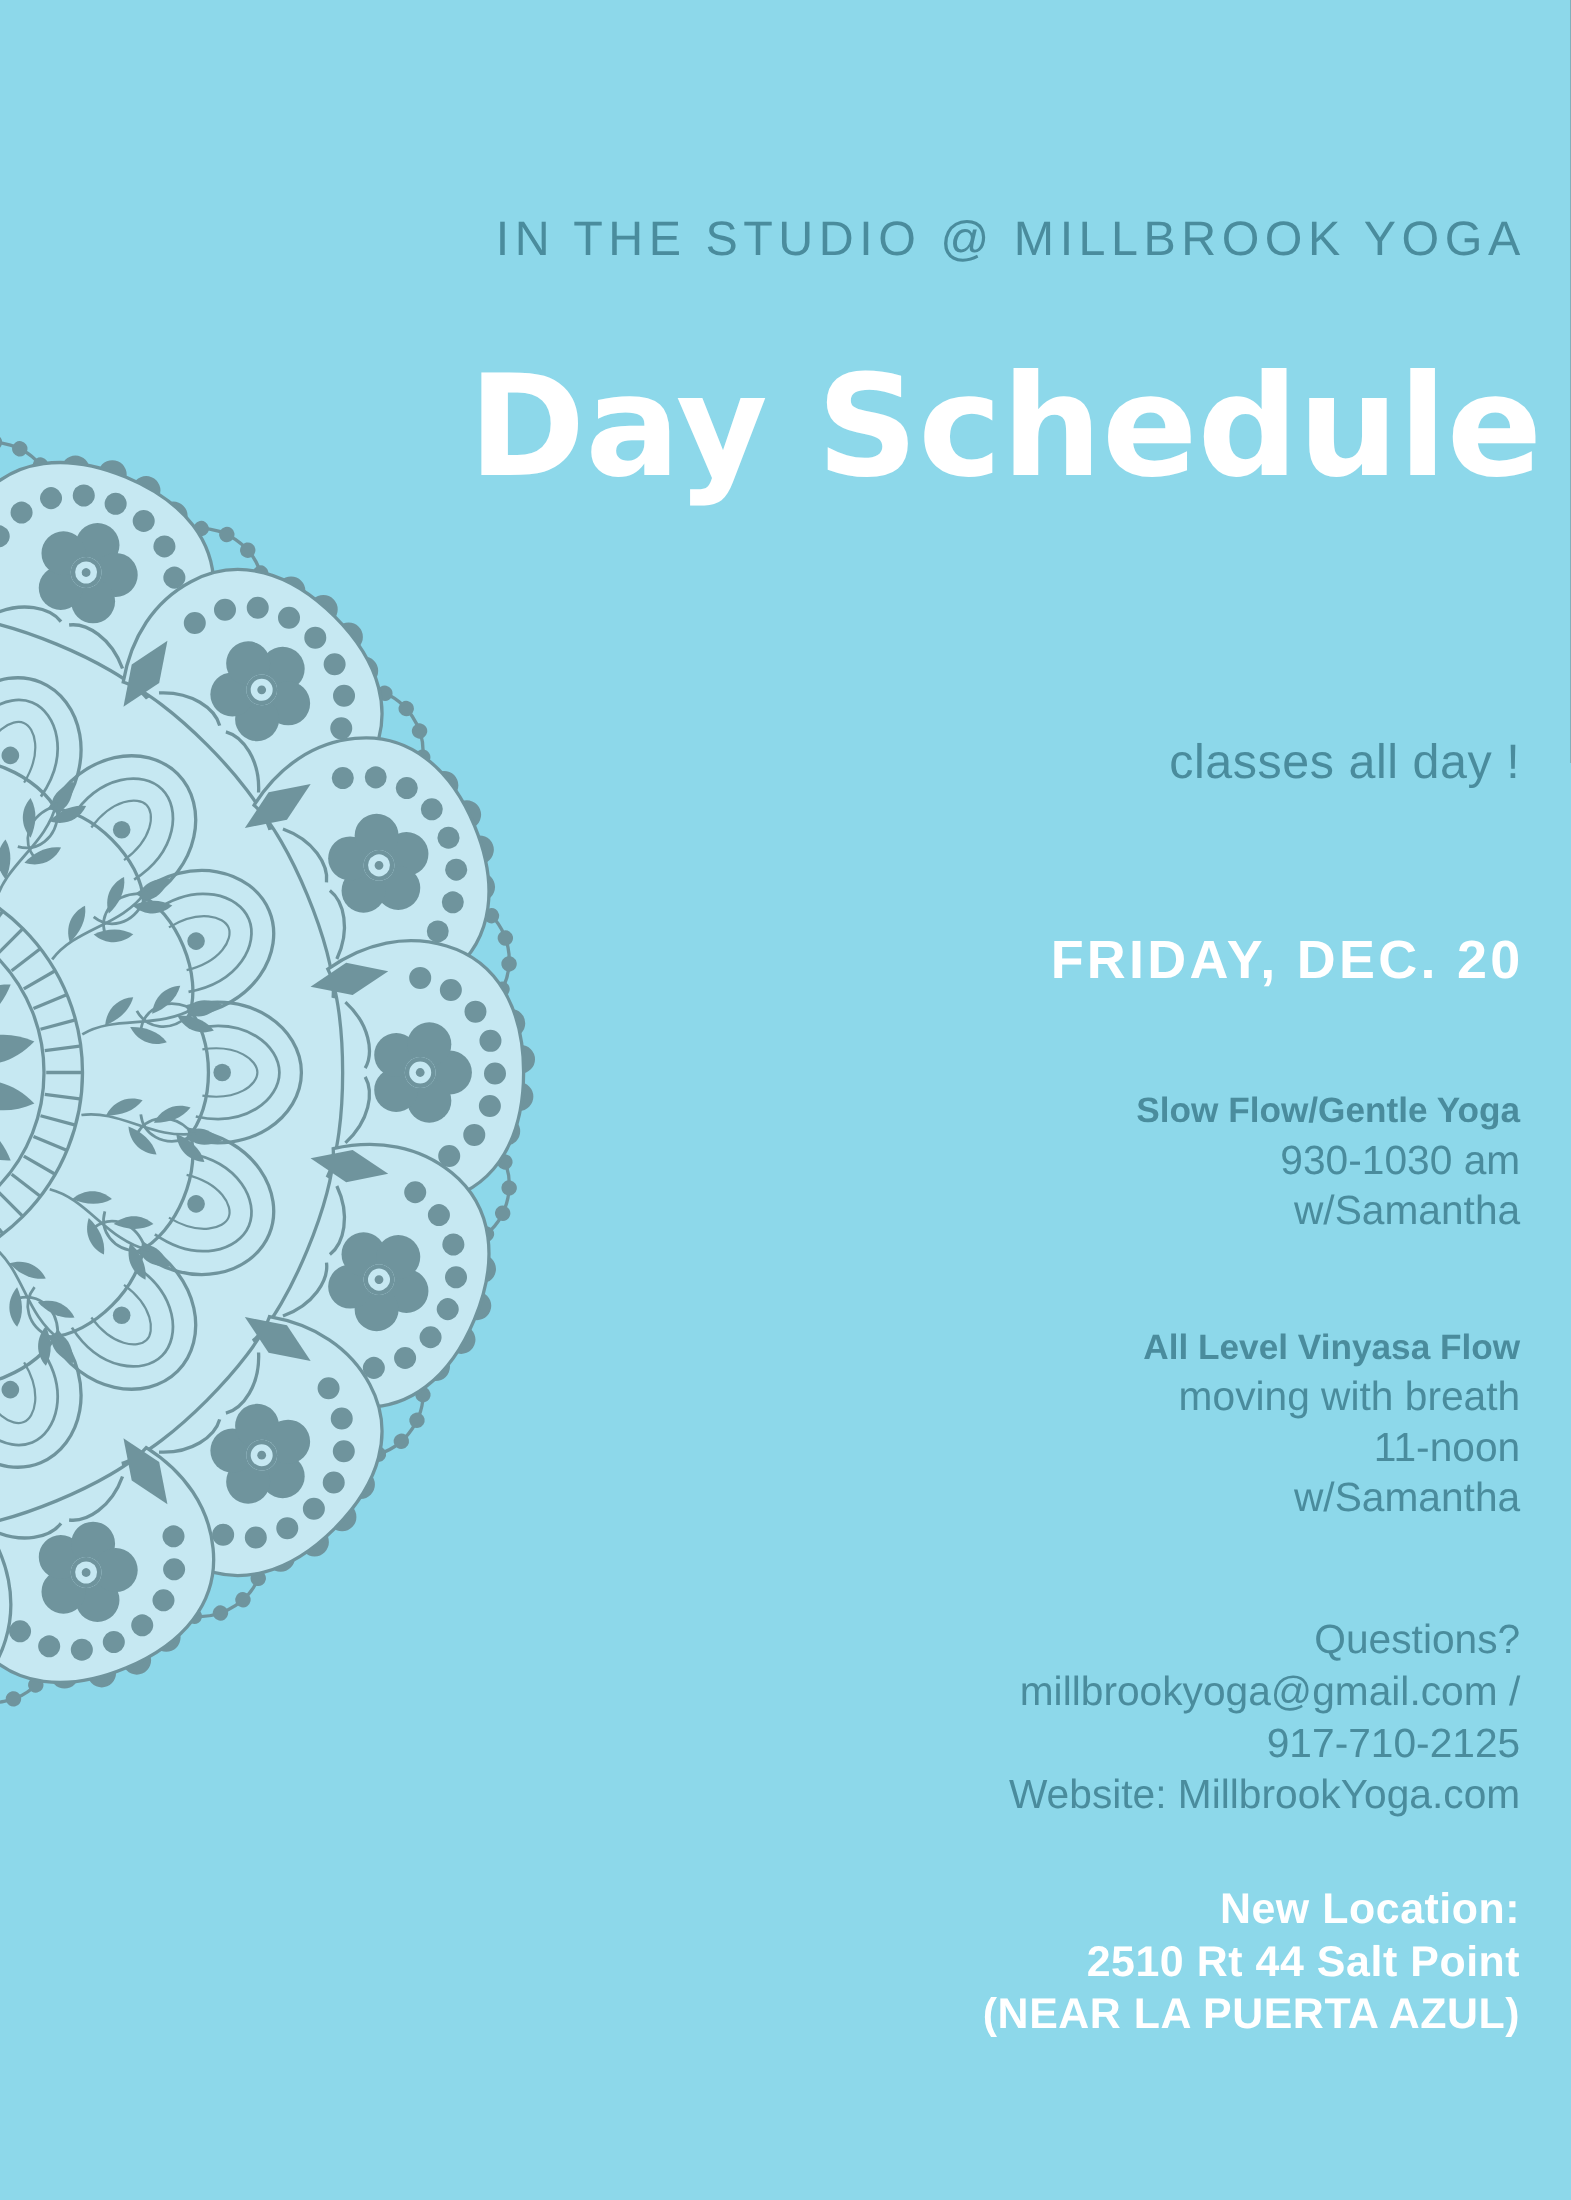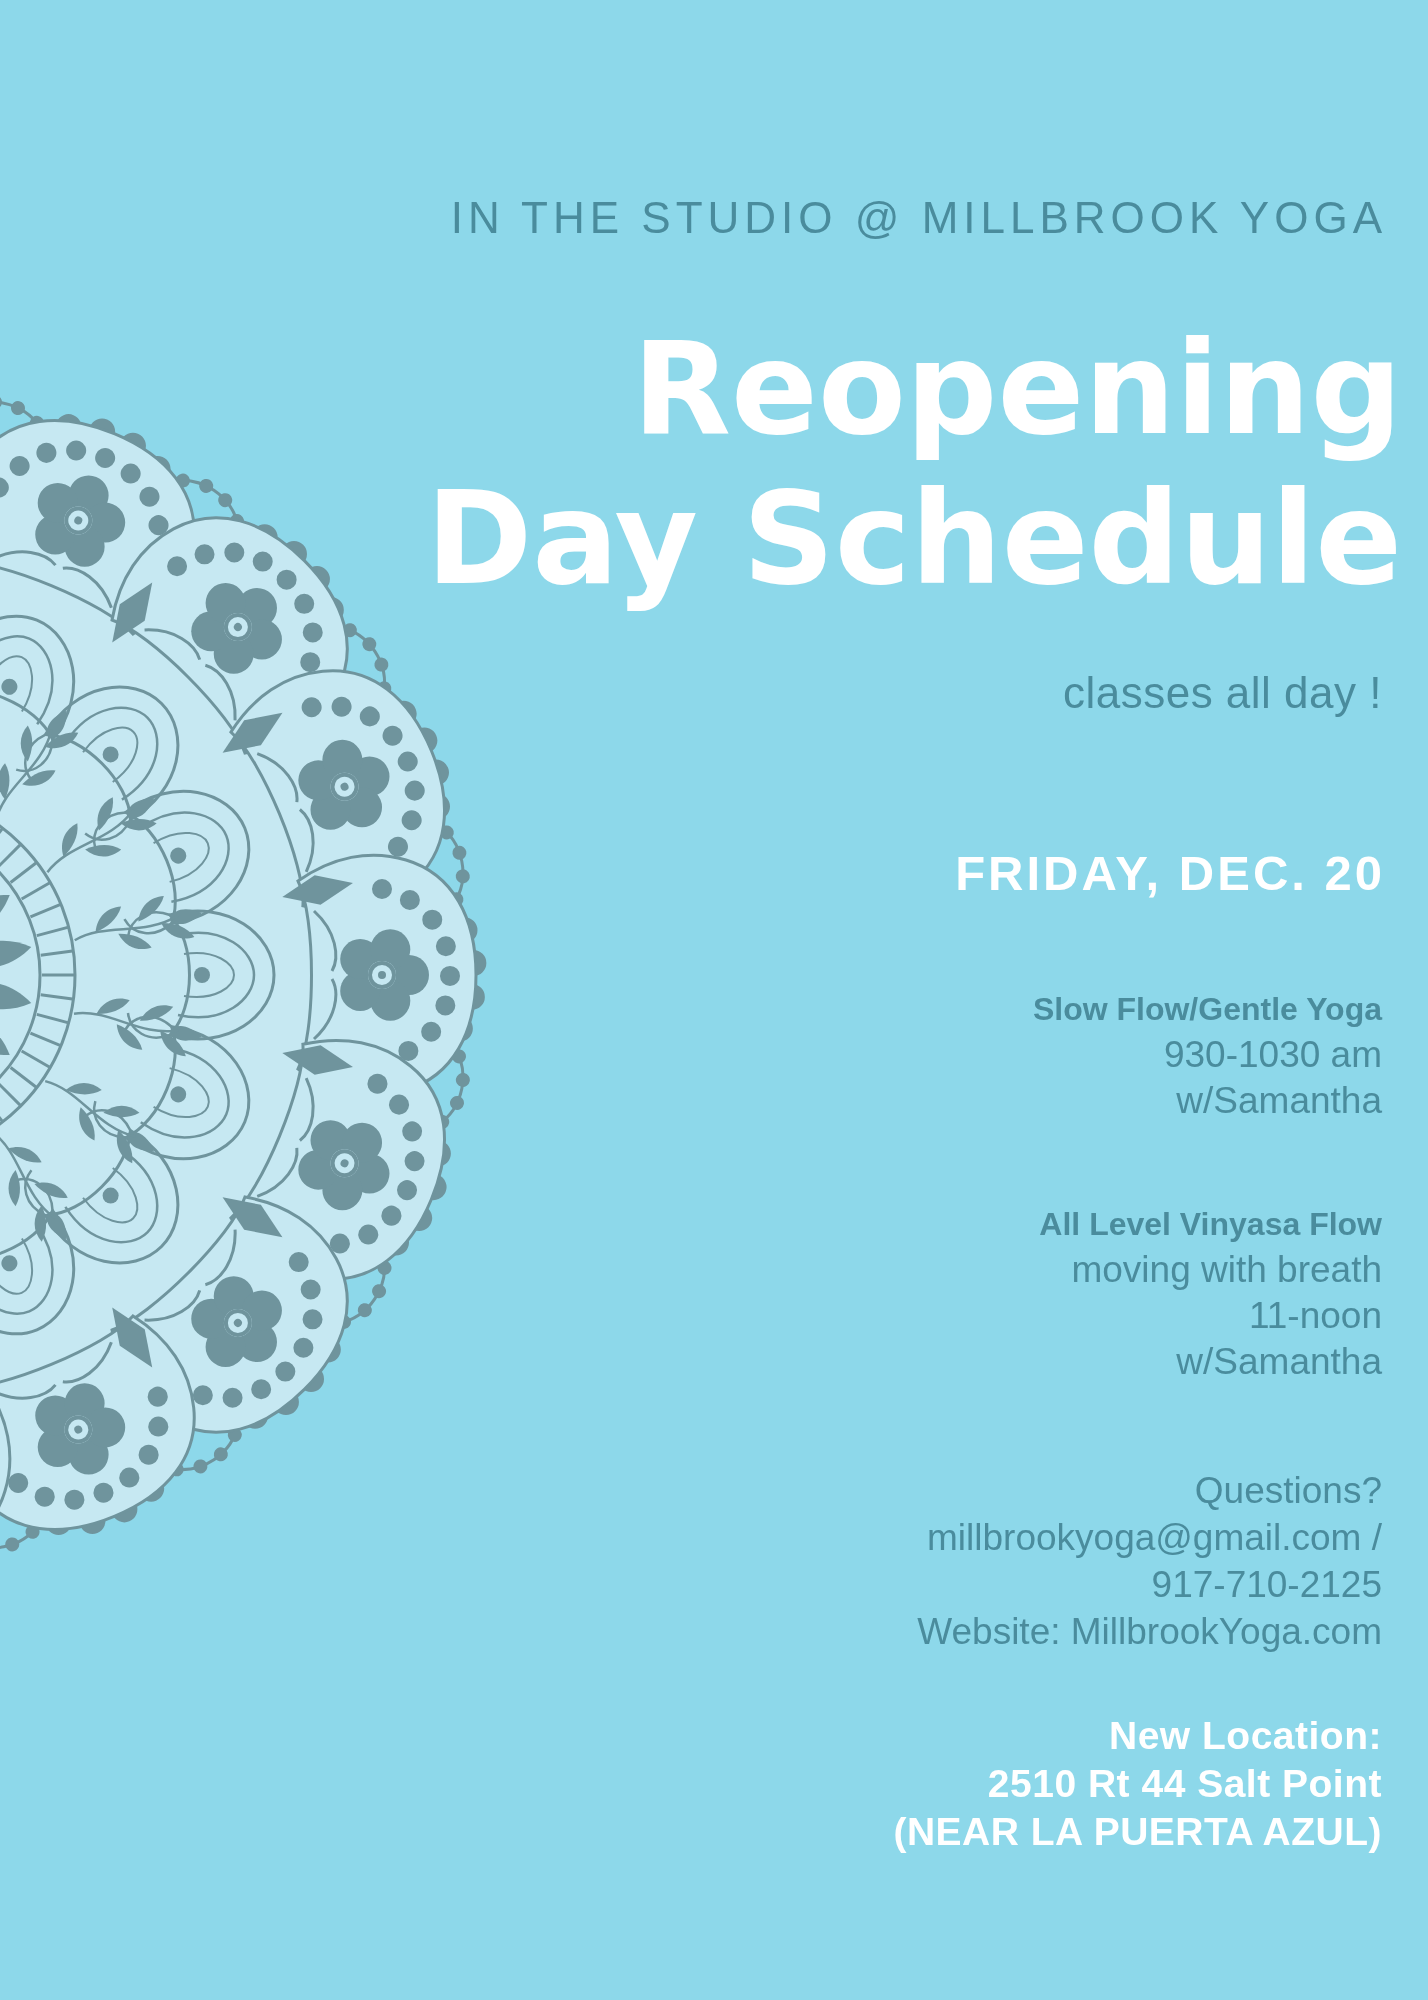--- a/index.html
+++ b/index.html
@@ -297,21 +297,20 @@
         <use href="#m-leaf" xlink:href="#m-leaf" transform="rotate(292.5)"></use>
         <use href="#m-leaf" xlink:href="#m-leaf" transform="rotate(315)"></use>
         <use href="#m-leaf" xlink:href="#m-leaf" transform="rotate(337.5)"></use>
       </g>
     <circle class="m-stroke" r="52" style="stroke-width:6"></circle>
   </svg>
 
   <div class="txt eyebrow">IN THE STUDIO @ MILLBROOK YOGA</div>
 
   <div class="txt title">
-    <div>Reopening</div>
     <div>Day Schedule</div>
   </div>
 
   <div class="txt subtitle">
     <div>classes all day !</div>
   </div>
 
   <div class="txt date">FRIDAY, DEC. 20</div>
 
   <div class="txt class-block class-1">

